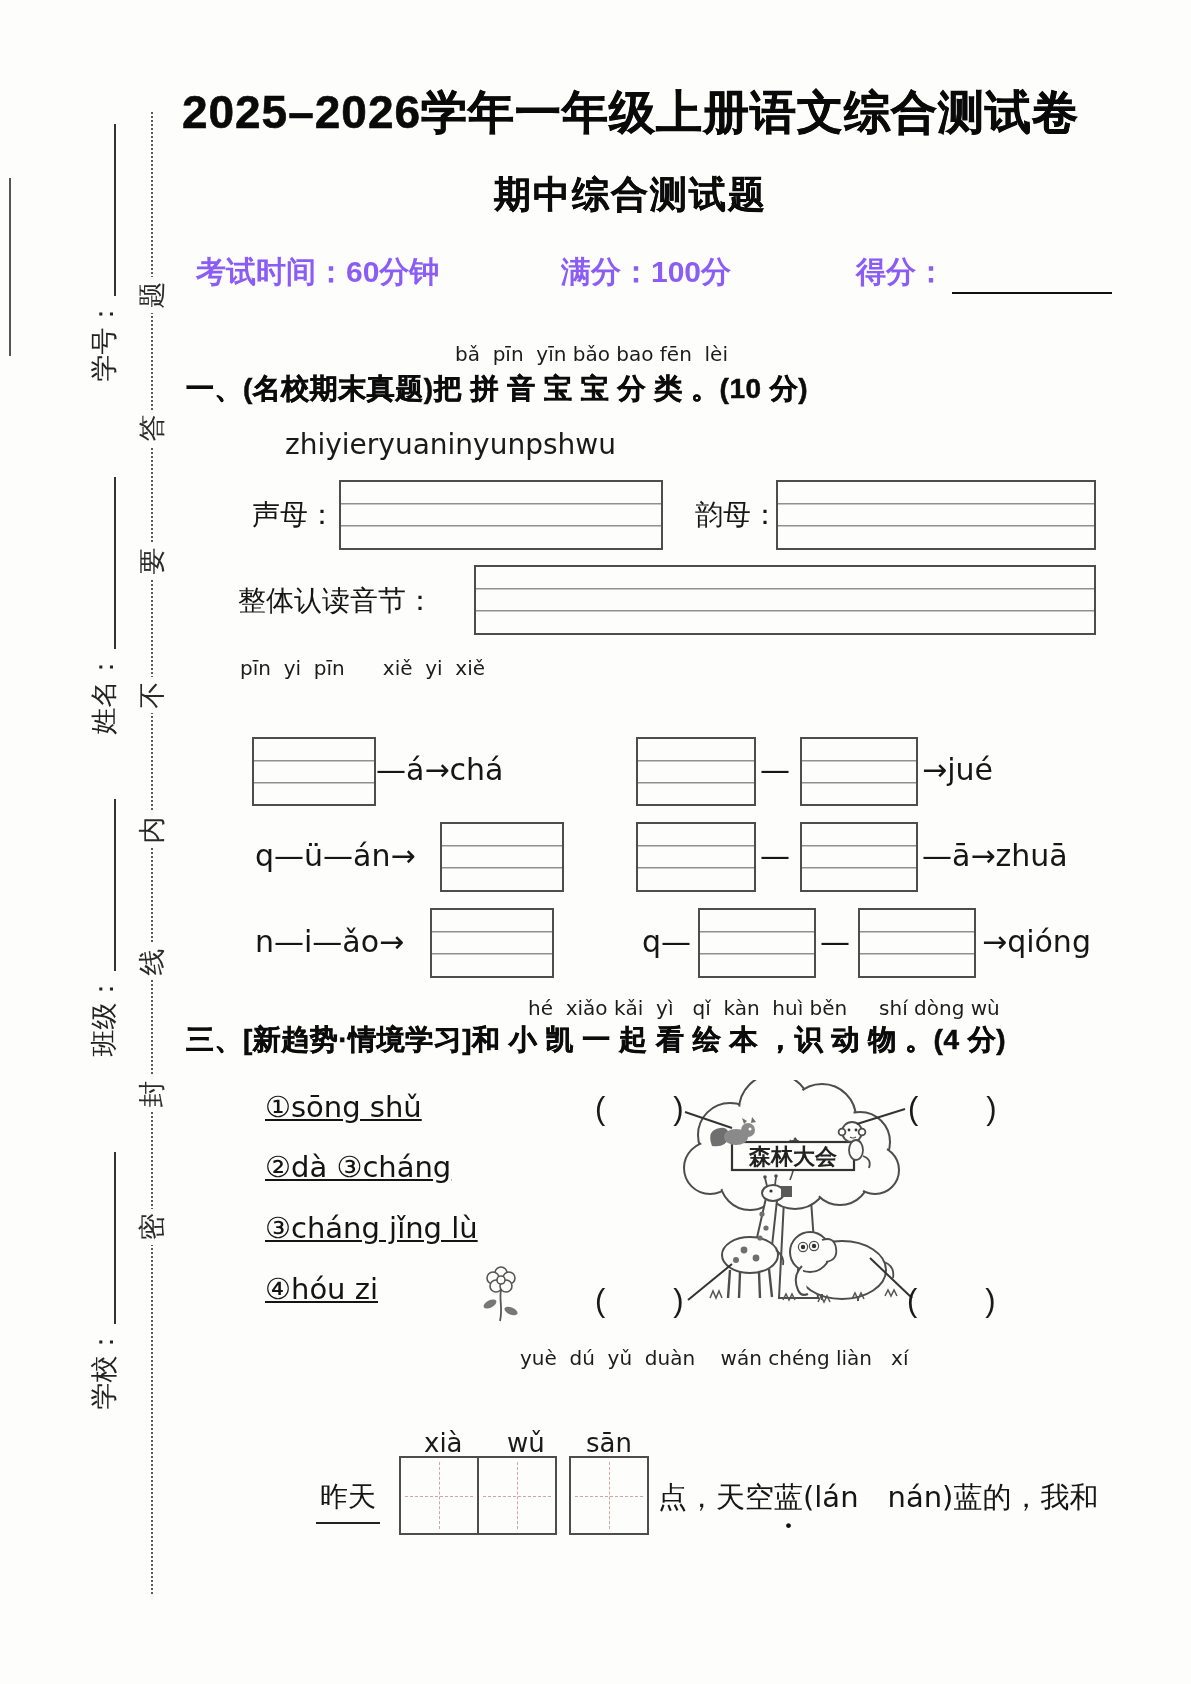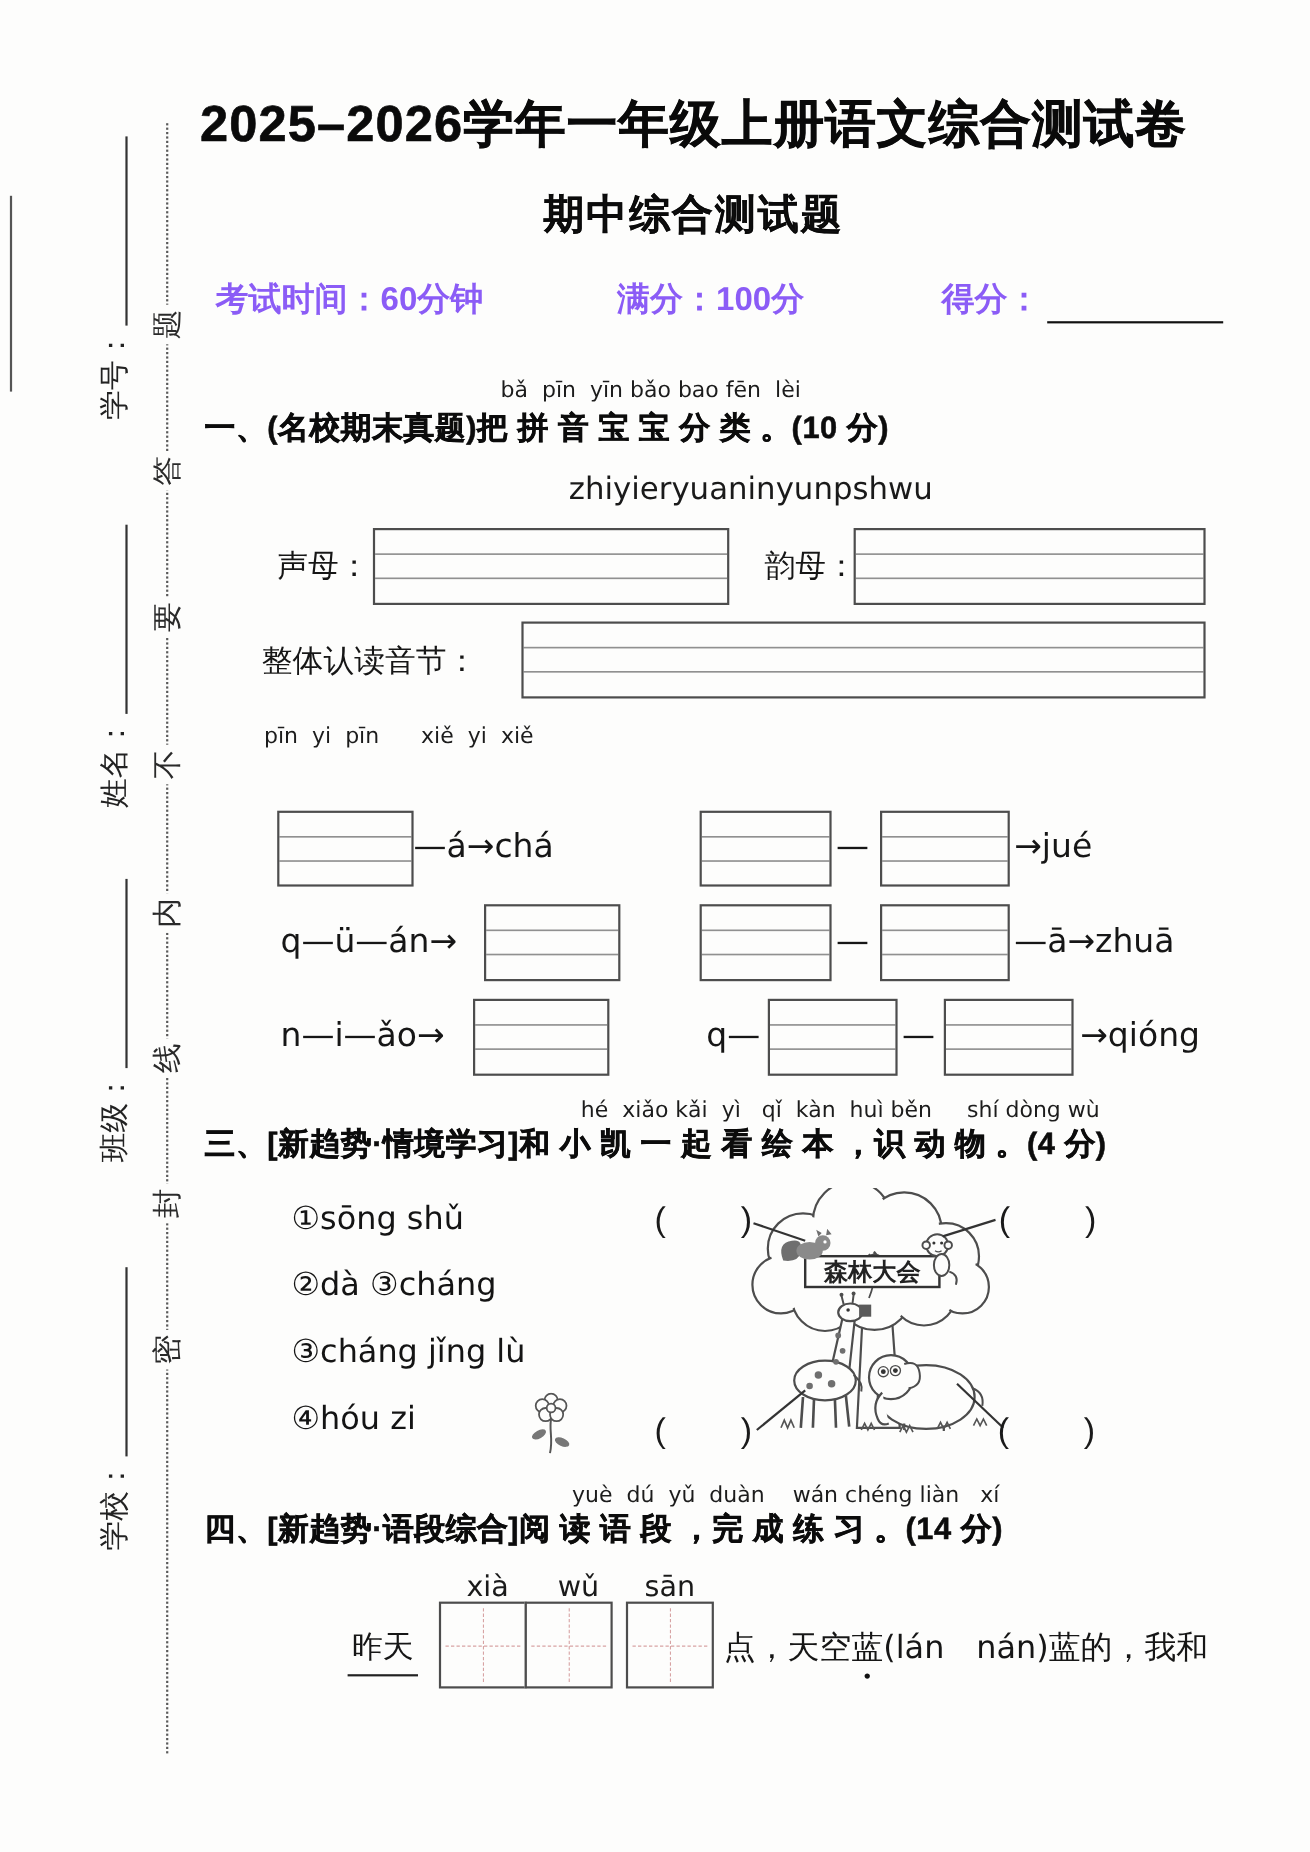--- a/index.html
+++ b/index.html
@@ -50,21 +50,21 @@
   .expr{font-family:"DejaVu Sans",sans-serif;font-size:30px;color:#161616;white-space:pre;}
   .syll{font-family:"DejaVu Sans",sans-serif;font-size:28px;color:#1a1a1a;}
   .kai{font-family:"Liberation Serif",serif;font-size:28px;color:#161616;white-space:nowrap;}
 
   
   .tzg{width:80px;height:79px;border:2.5px solid #4d4d4d;position:relative;background:#fdfdfc;box-sizing:border-box;}
   .tzg::before{content:"";position:absolute;left:4px;right:4px;top:50%;border-top:1.5px dashed #d7a3a3;}
   .tzg::after{content:"";position:absolute;top:4px;bottom:4px;left:50%;border-left:1.5px dashed #d7a3a3;}
 
   .bracket{font-size:31px;color:#1a1a1a;white-space:pre;letter-spacing:2px;}
-  .opt{font-family:"DejaVu Sans",sans-serif;font-size:29px;color:#141414;}
+  .opt{font-family:"DejaVu Sans",sans-serif;font-size:29px;color:#141414;text-decoration:underline;}
   .ppy{font-family:"DejaVu Sans",sans-serif;font-size:26px;color:#1a1a1a;}
   .dotted-char{position:relative;display:inline-block;}
   .emph-dot{position:absolute;left:50%;transform:translateX(-50%);bottom:-24px;font-size:30px;font-weight:700;color:#111;}
   svg{display:block;}
 </style>
 </head>
 <body>
 
 <div class="page">
 
@@ -102,21 +102,21 @@
   <span class="abs info-row" style="left:196px;top:252px">考试时间：60分钟</span>
   <span class="abs info-row" style="left:561px;top:252px">满分：100分</span>
   <span class="abs info-row" style="left:856px;top:252px">得分：</span>
   <span class="abs score-blank"></span>
 
   <div class="abs q-pinyin" style="left:455px;top:342px">bǎ  pīn  yīn bǎo bao fēn  lèi</div>
   <div class="abs q-head" style="left:186px;top:370px">
     <span>一、(名校期末真题)</span><span>把 拼 音 宝 宝 分 类 。(10 分)</span>
   </div>
 
-  <div class="abs" style="left:285px;top:428px;width:795px;display:flex;justify-content:center">
+  <div class="abs" style="left:285px;top:428px;width:795px;display:flex;justify-content:flex-start">
     <span class="syll">zhi</span>
     <span class="syll">y</span>
     <span class="syll">i</span>
     <span class="syll">er</span>
     <span class="syll">yuan</span>
     <span class="syll">in</span>
     <span class="syll">yun</span>
     <span class="syll">p</span>
     <span class="syll">sh</span>
     <span class="syll">wu</span>
@@ -278,23 +278,20 @@
         <line x1="310" y1="178" x2="352" y2="218"></line>
       </g>
     </svg>
     <span class="abs bracket" style="left:35px;top:8px">(　　)</span>
     <span class="abs bracket" style="left:348px;top:8px">(　　)</span>
     <span class="abs bracket" style="left:35px;top:200px">(　　)</span>
     <span class="abs bracket" style="left:347px;top:200px">(　　)</span>
   </div>
 
   <div class="abs q-pinyin" style="left:520px;top:1346px">yuè  dú  yǔ  duàn    wán chéng liàn   xí</div>
-  <div class="abs q-head" style="left:186px;top:1371px">
-    <span>四、[新趋势·语段综合]</span><span>阅 读 语 段 ，完  成  练 习 。(14 分)</span>
-  </div>
 
   <span class="abs ppy" style="left:424px;top:1428px">xià</span>
   <span class="abs ppy" style="left:507px;top:1428px">wǔ</span>
   <span class="abs ppy" style="left:586px;top:1428px">sān</span>
 
   <span class="abs kai" style="left:316px;top:1478px;border-bottom:2.5px solid #222;padding:0 4px 6px 4px">昨天</span>
 
   <div class="abs" style="left:399px;top:1456px;display:flex">
     <div class="tzg"></div>
     <div class="tzg" style="margin-left:-2.5px"></div>

